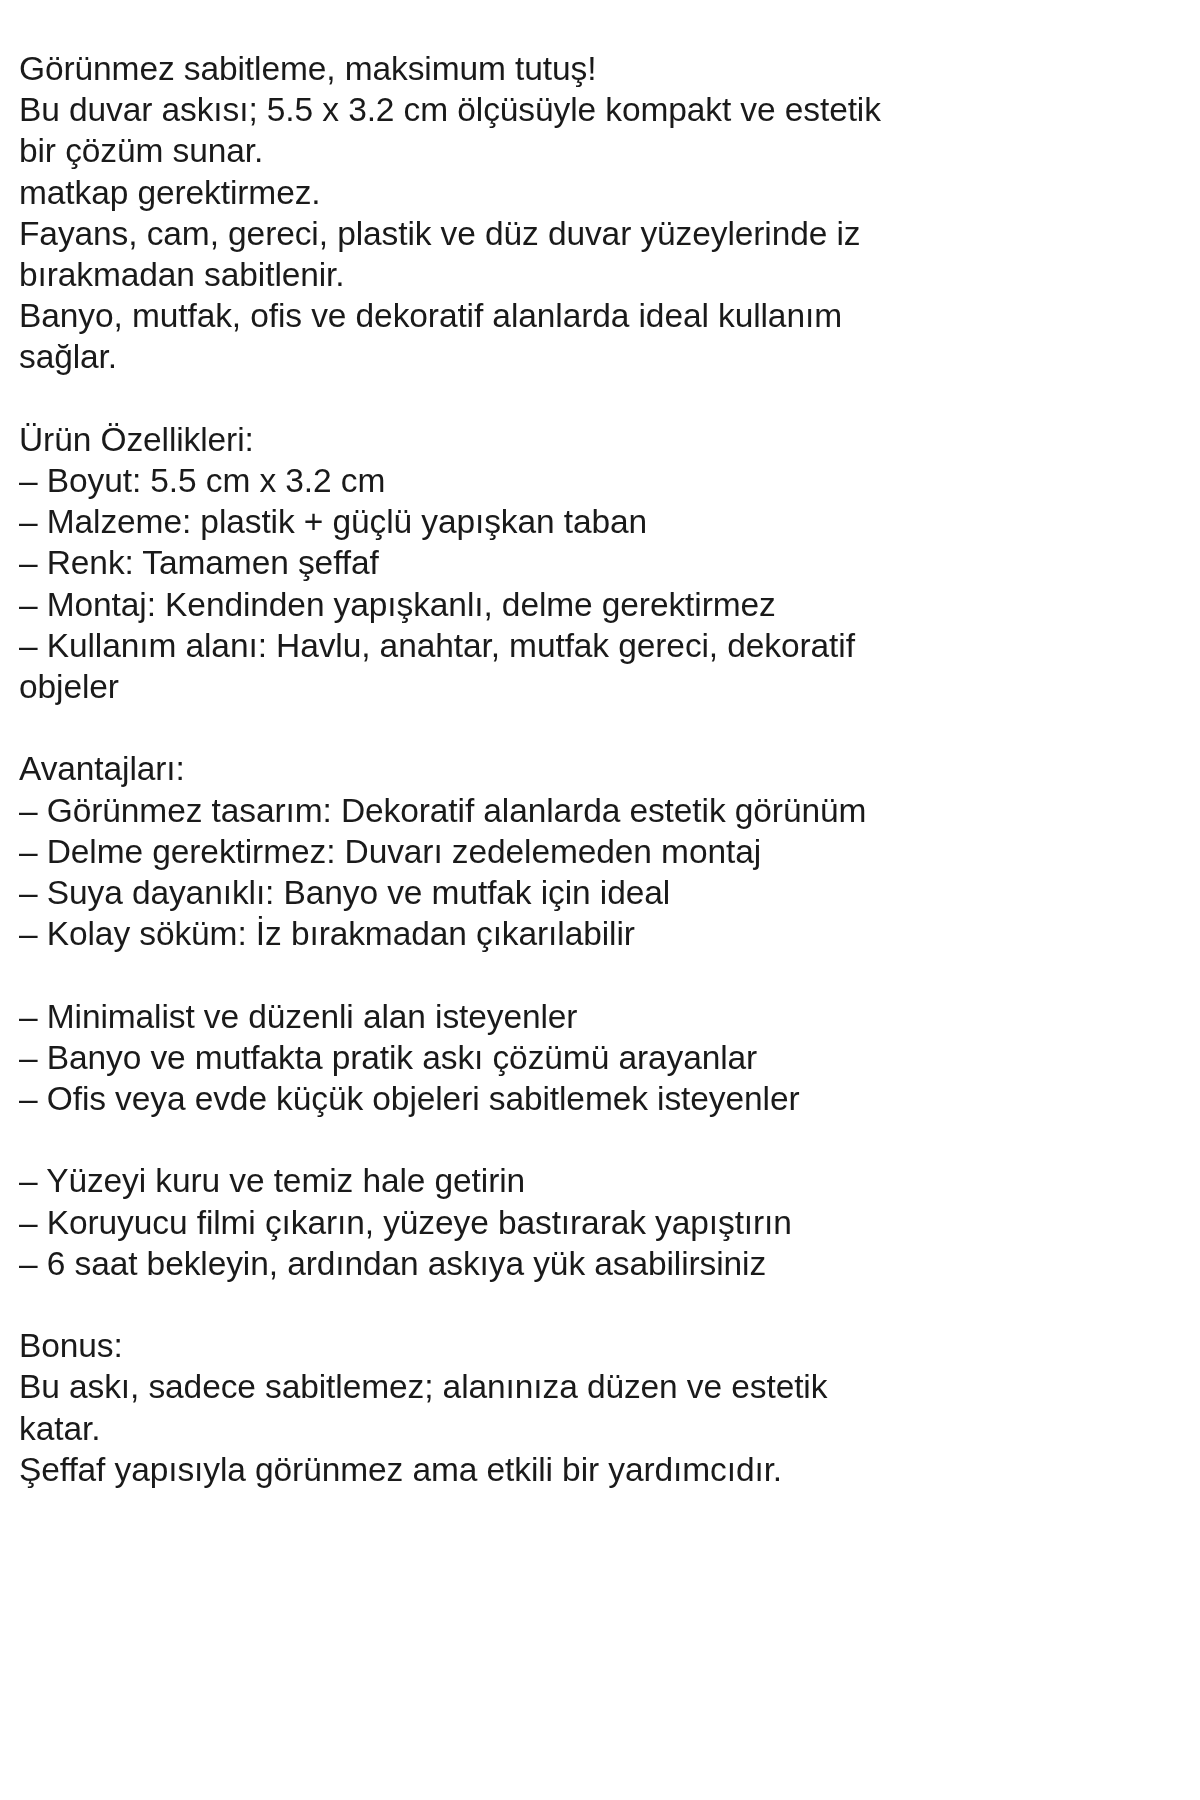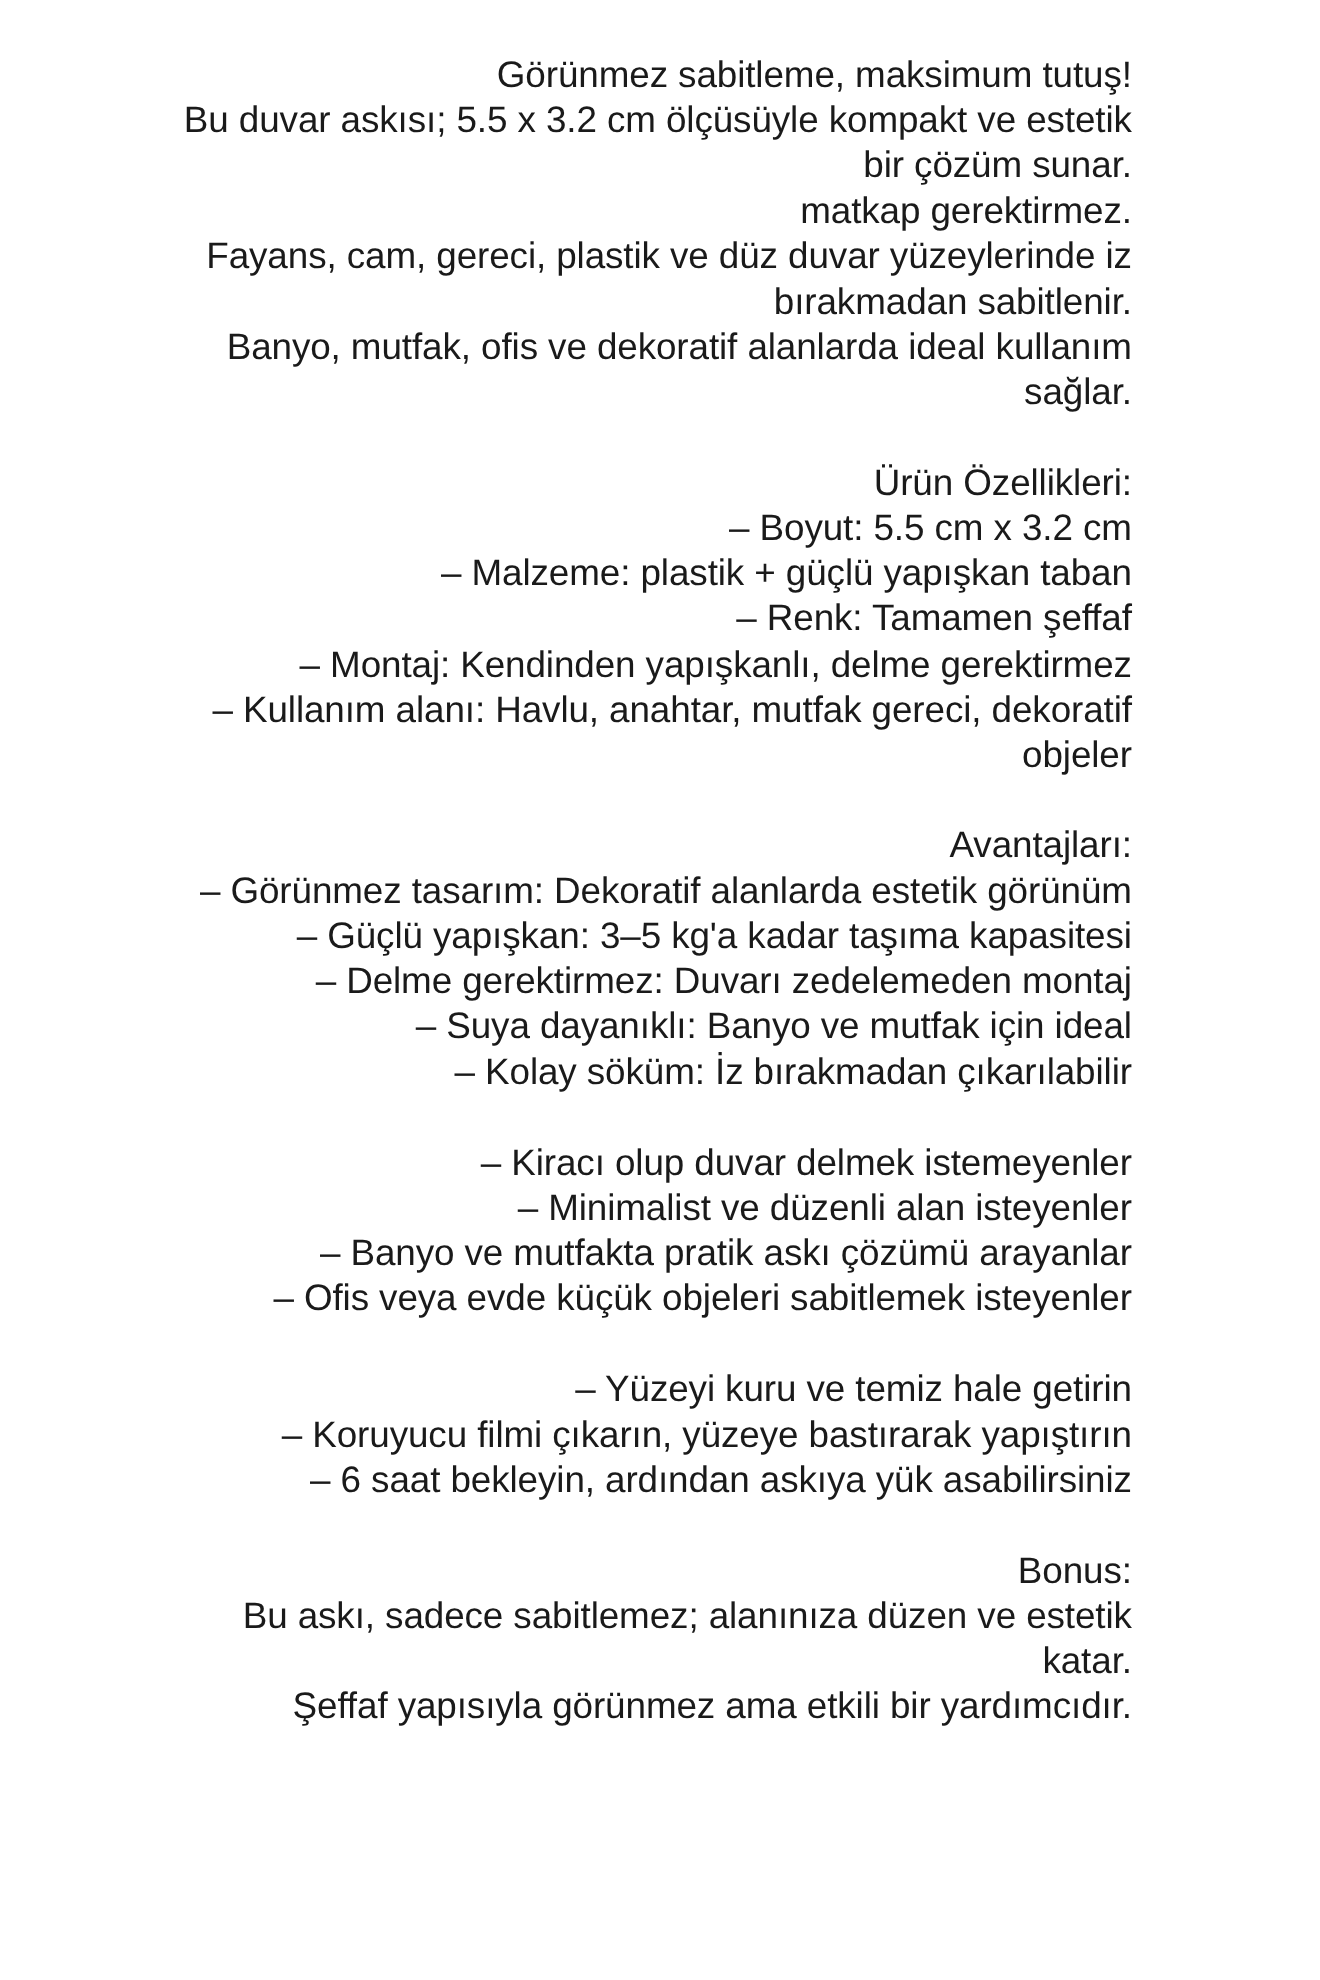--- a/index.html
+++ b/index.html
@@ -14,21 +14,20 @@
     font-family: "Liberation Sans", sans-serif;
   }
   #doc {
     position: absolute;
     left: 19px;
     top: 48px;
     width: 1010px;
   }
   .block {
     margin: 0 0 0 0;
-    text-align: right;
   }
   .line {
     font-size: 33.5px;
     line-height: 41.2px;
     color: #1a1a1a;
     letter-spacing: -0.1px;
     white-space: pre-wrap;
     font-weight: 400;
   }
   .spacer {
@@ -61,30 +60,28 @@
     <div class="line">– Montaj: Kendinden yapışkanlı, delme gerektirmez</div>
     <div class="line">– Kullanım alanı: Havlu, anahtar, mutfak gereci, dekoratif</div>
     <div class="line">objeler</div>
   </div>
 
   <div class="spacer"></div>
 
   <div class="block">
     <div class="line">Avantajları:</div>
     <div class="line">– Görünmez tasarım: Dekoratif alanlarda estetik görünüm</div>
-    <div class="line">– Güçlü yapışkan: 3–5 kg'a kadar taşıma kapasitesi</div>
     <div class="line">– Delme gerektirmez: Duvarı zedelemeden montaj</div>
     <div class="line">– Suya dayanıklı: Banyo ve mutfak için ideal</div>
     <div class="line">– Kolay söküm: İz bırakmadan çıkarılabilir</div>
   </div>
 
   <div class="spacer"></div>
 
   <div class="block">
-    <div class="line">– Kiracı olup duvar delmek istemeyenler</div>
     <div class="line">– Minimalist ve düzenli alan isteyenler</div>
     <div class="line">– Banyo ve mutfakta pratik askı çözümü arayanlar</div>
     <div class="line">– Ofis veya evde küçük objeleri sabitlemek isteyenler</div>
   </div>
 
   <div class="spacer"></div>
 
   <div class="block">
     <div class="line">– Yüzeyi kuru ve temiz hale getirin</div>
     <div class="line">– Koruyucu filmi çıkarın, yüzeye bastırarak yapıştırın</div>

